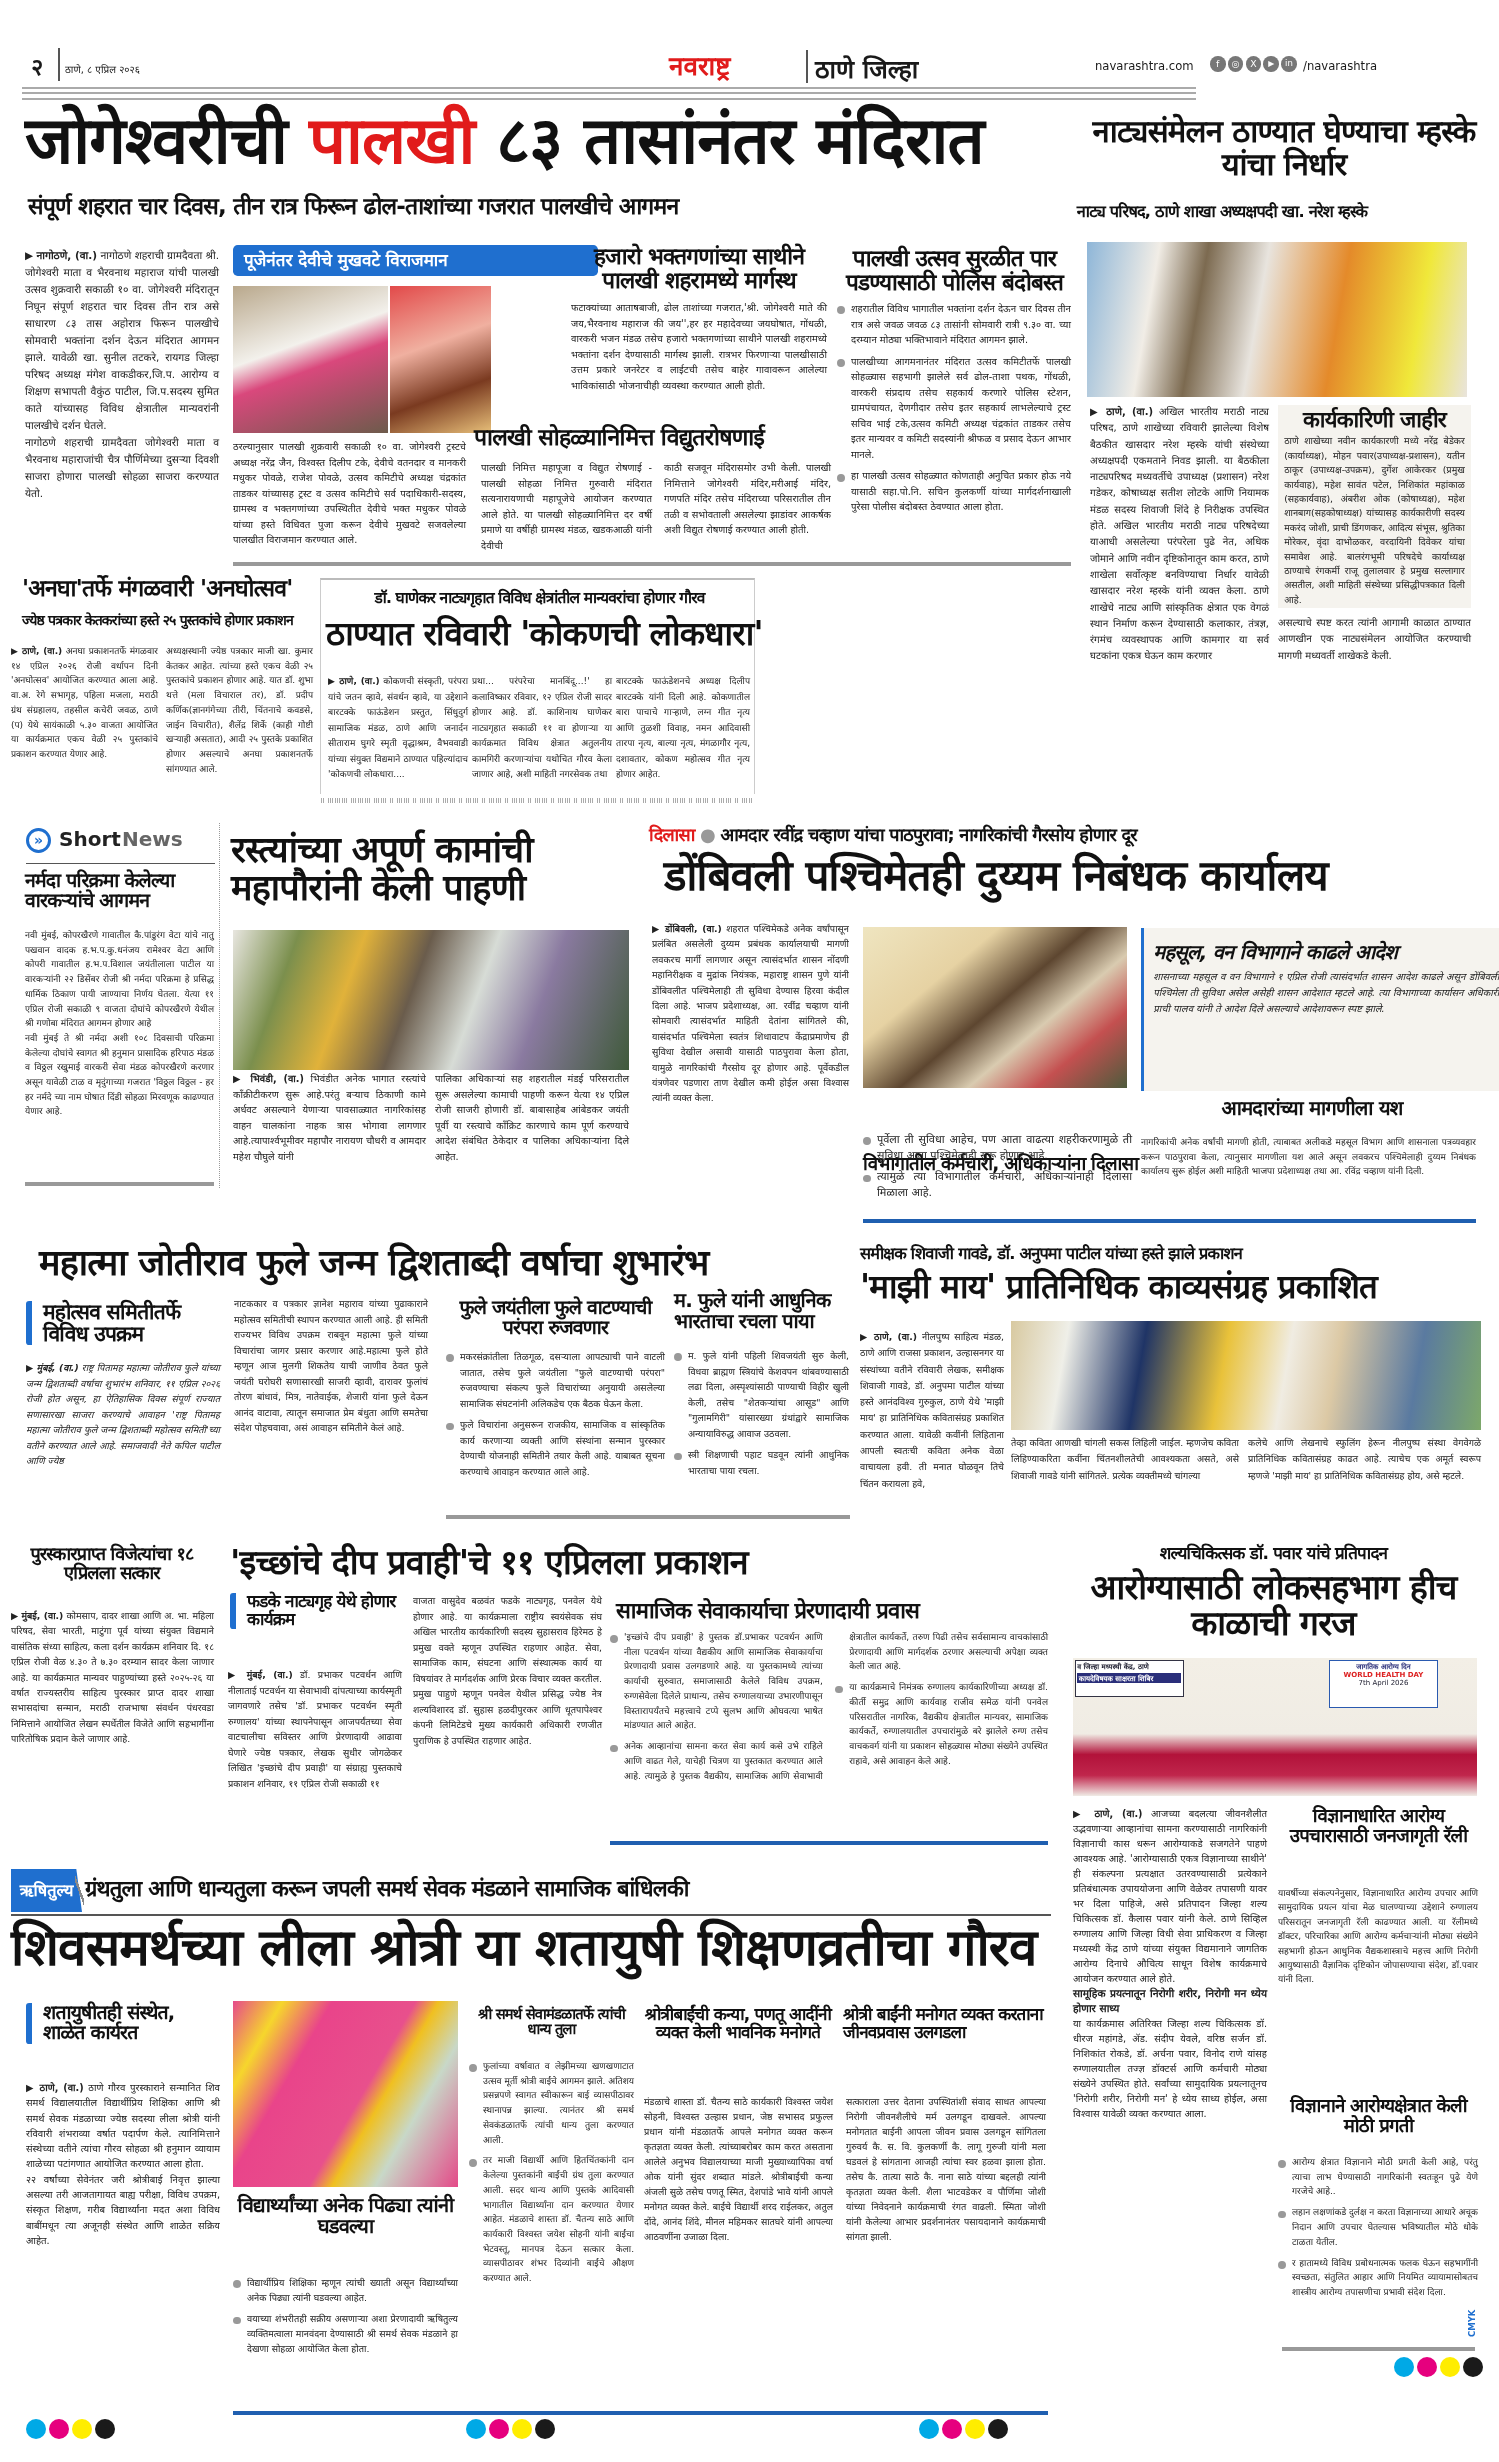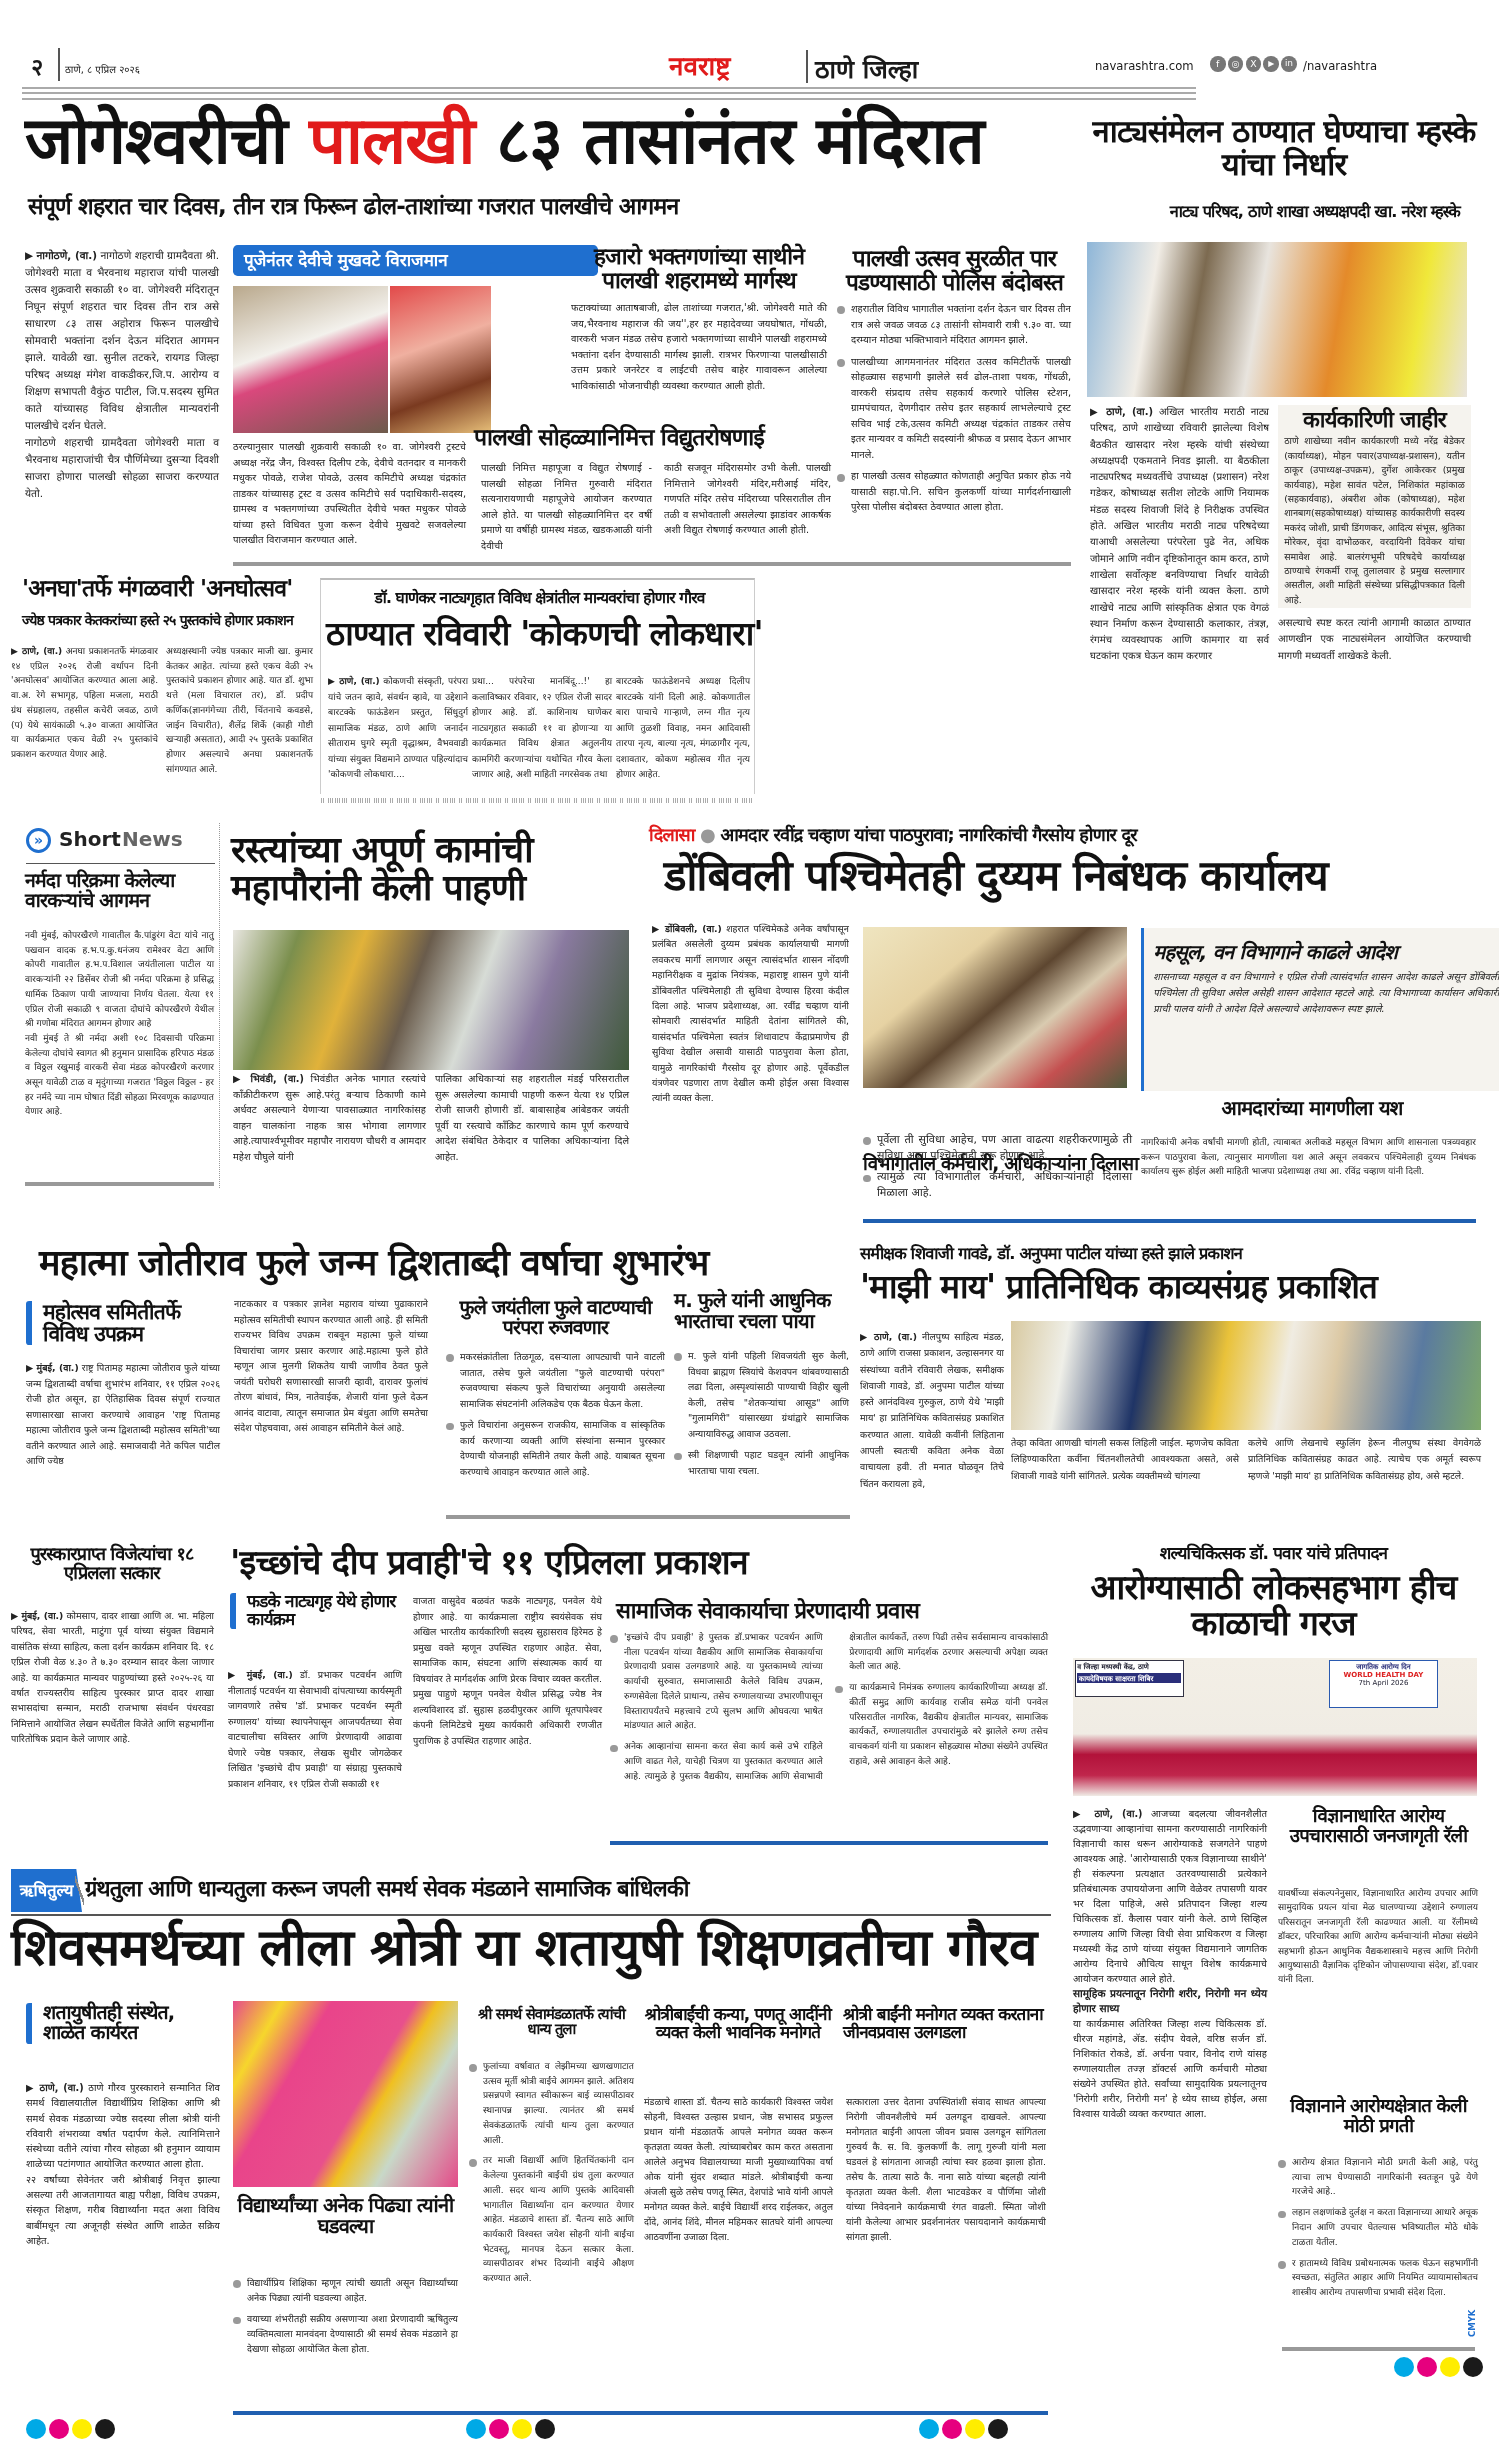--- a/index.html
+++ b/index.html
@@ -69,21 +69,21 @@
 
 <div class="abs hl" style="left:838px;top:247px;width:233px;font-size:22.5px;text-align:center;">पालखी उत्सव सुरळीत पार पडण्यासाठी पोलिस बंदोबस्त</div>
 <div class="abs body" style="left:837px;top:301px;width:234px;font-size:9.7px;line-height:15.5px;">
   <div class="bullet">शहरातील विविध भागातील भक्तांना दर्शन देऊन चार दिवस तीन रात्र असे जवळ जवळ ८३ तासांनी सोमवारी रात्री ९.३० वा. च्या दरम्यान मोठ्या भक्तिभावाने मंदिरात आगमन झाले.</div>
   <div class="bullet">पालखीच्या आगमनानंतर मंदिरात उत्सव कमिटीतर्फे पालखी सोहळ्यास सहभागी झालेले सर्व ढोल-ताशा पथक, गोंधळी, वारकरी संप्रदाय तसेच सहकार्य करणारे पोलिस स्टेशन, ग्रामपंचायत, देणगीदार तसेच इतर सहकार्य लाभलेल्याचे ट्रस्ट सचिव भाई टके,उत्सव कमिटी अध्यक्ष चंद्रकांत ताडकर तसेच इतर मान्यवर व कमिटी सदस्यांनी श्रीफळ व प्रसाद देऊन आभार मानले.</div>
   <div class="bullet">हा पालखी उत्सव सोहळ्यात कोणताही अनुचित प्रकार होऊ नये यासाठी सहा.पो.नि. सचिन कुलकर्णी यांच्या मार्गदर्शनाखाली पुरेसा पोलीस बंदोबस्त ठेवण्यात आला होता.</div>
 </div>
 <div class="abs rule" style="left:233px;top:562px;width:838px;"></div>
 
 <div class="abs hl" style="left:1090px;top:115px;width:388px;font-size:31px;text-align:center;">नाट्यसंमेलन ठाण्यात घेण्याचा म्हस्के यांचा निर्धार</div>
-<div class="abs hl" style="left:1072px;top:203px;width:388px;font-size:16.3px;text-align:right;white-space:nowrap;">नाट्य परिषद, ठाणे शाखा अध्यक्षपदी खा. नरेश म्हस्के</div>
+<div class="abs hl" style="left:1028px;top:203px;width:388px;font-size:16.3px;text-align:center;white-space:nowrap;">नाट्य परिषद, ठाणे शाखा अध्यक्षपदी खा. नरेश म्हस्के</div>
 <div class="abs photo" style="left:1087px;top:242px;width:380px;height:155px;background:linear-gradient(100deg,#8eb6d8 0%,#f1ede6 18%,#7c6a50 30%,#e8e4de 45%,#e48a2a 65%,#f0e83a 85%,#e9e4dd 100%);"></div>
 <div class="abs body" style="left:1090px;top:404px;width:179px;font-size:10px;line-height:16.3px;">
   <span>▶ </span><span class="dateline">ठाणे, (वा.)</span> <span>अखिल भारतीय मराठी नाट्य परिषद, ठाणे शाखेच्या रविवारी झालेल्या विशेष बैठकीत खासदार नरेश म्हस्के यांची संस्थेच्या अध्यक्षपदी एकमताने निवड झाली. या बैठकीला नाट्यपरिषद मध्यवर्तीचे उपाध्यक्ष (प्रशासन) नरेश गडेकर, कोषाध्यक्ष सतीश लोटके आणि नियामक मंडळ सदस्य शिवाजी शिंदे हे निरीक्षक उपस्थित होते. अखिल भारतीय मराठी नाट्य परिषदेच्या याआधी असलेल्या परंपरेला पुढे नेत, अधिक जोमाने आणि नवीन दृष्टिकोनातून काम करत, ठाणे शाखेला सर्वोत्कृष्ट बनविण्याचा निर्धार यावेळी खासदार नरेश म्हस्के यांनी व्यक्त केला. ठाणे शाखेचे नाट्य आणि सांस्कृतिक क्षेत्रात एक वेगळं स्थान निर्माण करून देण्यासाठी कलाकार, तंत्रज्ञ, रंगमंच व्यवस्थापक आणि कामगार या सर्व घटकांना एकत्र घेऊन काम करणार</span>
 </div>
 <div class="abs boxed" style="left:1278px;top:405px;width:193px;height:203px;padding:3.1px 6.2px;">
   <div class="hl" style="font-size:22px;text-align:center;margin-bottom:3.1px;">कार्यकारिणी जाहीर</div>
   <div class="body" style="font-size:9.3px;line-height:14.4px;">ठाणे शाखेच्या नवीन कार्यकारणी मध्ये नरेंद्र बेडेकर (कार्याध्यक्ष), मोहन पवार(उपाध्यक्ष-प्रशासन), यतीन ठाकूर (उपाध्यक्ष-उपक्रम), दुर्गेश आकेरकर (प्रमुख कार्यवाह), महेश सावंत पटेल, निशिकांत महांकाळ (सहकार्यवाह), अंबरीश ओक (कोषाध्यक्ष), महेश शानबाग(सहकोषाध्यक्ष) यांच्यासह कार्यकारीणी सदस्य मकरंद जोशी, प्राची डिंगणकर, आदित्य संभूस, श्रुतिका मोरेकर, वृंदा दाभोळकर, वरदायिनी दिवेकर यांचा समावेश आहे. बालरंगभूमी परिषदेचे कार्याध्यक्ष ठाण्याचे रंगकर्मी राजू तुलालवार हे प्रमुख सल्लागार असतील, अशी माहिती संस्थेच्या प्रसिद्धीपत्रकात दिली आहे.</div>
 </div>
 <div class="abs body" style="left:1278px;top:615px;width:193px;font-size:10px;line-height:16.3px;">असल्याचे स्पष्ट करत त्यांनी आगामी काळात ठाण्यात आणखीन एक नाट्यसंमेलन आयोजित करण्याची मागणी मध्यवर्ती शाखेकडे केली.</div>
 
@@ -142,21 +142,21 @@
 <div class="abs body" style="left:863px;top:1132px;width:269px;font-size:11px;line-height:15.5px;">
   <div class="bullet">पूर्वेला ती सुविधा आहेच, पण आता वाढत्या शहरीकरणामुळे ती सुविधा आता पश्चिमेलाही सुरू होणार आहे.</div>
   <div class="bullet">त्यामुळे त्या विभागातील कर्मचारी, अधिकाऱ्यांनाही दिलासा मिळाला आहे.</div>
 </div>
 <div class="abs hl" style="left:1149px;top:1098px;width:326px;font-size:20px;text-align:center;">आमदारांच्या मागणीला यश</div>
 <div class="abs body" style="left:1141px;top:1135px;width:335px;font-size:9px;line-height:14.7px;">नागरिकांची अनेक वर्षांची मागणी होती, त्याबाबत अलीकडे महसूल विभाग आणि शासनाला पत्रव्यवहार करून पाठपुरावा केला, त्यानुसार मागणीला यश आले असून लवकरच पश्चिमेलाही दुय्यम निबंधक कार्यालय सुरू होईल अशी माहिती भाजपा प्रदेशाध्यक्ष तथा आ. रविंद्र चव्हाण यांनी दिली.</div>
 <div class="abs brule" style="left:863px;top:1219px;width:613px;"></div>
 
 <div class="abs hl" style="left:39px;top:1244px;width:815px;font-size:36px;white-space:nowrap;">महात्मा जोतीराव फुले जन्म द्विशताब्दी वर्षाचा शुभारंभ</div>
 <div class="abs hl bluebar" style="left:26px;top:1301px;width:194px;font-size:21px;">महोत्सव समितीतर्फे विविध उपक्रम</div>
-<div class="abs body" style="left:26px;top:1360px;width:194px;font-size:9.3px;line-height:15.5px;">
+<div class="abs body" style="left:26px;top:1360px;width:194px;font-size:9.3px;line-height:15.5px;font-style:italic;">
   <span>▶ </span><span class="dateline">मुंबई, (वा.)</span> <span>राष्ट्र पितामह महात्मा जोतीराव फुले यांच्या जन्म द्विशताब्दी वर्षाचा शुभारंभ शनिवार, ११ एप्रिल २०२६ रोजी होत असून, हा ऐतिहासिक दिवस संपूर्ण राज्यात सणासारखा साजरा करण्याचे आवाहन 'राष्ट्र पितामह महात्मा जोतीराव फुले जन्म द्विशताब्दी महोत्सव समिती'च्या वतीने करण्यात आले आहे. समाजवादी नेते कपिल पाटील आणि ज्येष्ठ</span>
 </div>
 <div class="abs body" style="left:234px;top:1296px;width:194px;font-size:9.3px;line-height:15.5px;">नाटककार व पत्रकार ज्ञानेश महाराव यांच्या पुढाकाराने महोत्सव समितीची स्थापन करण्यात आली आहे. ही समिती राज्यभर विविध उपक्रम राबवून महात्मा फुले यांच्या विचारांचा जागर प्रसार करणार आहे.महात्मा फुले होते म्हणून आज मुलगी शिकतेय याची जाणीव ठेवत फुले जयंती घरोघरी सणासारखी साजरी व्हावी, दारावर फुलांचं तोरण बांधावं, मित्र, नातेवाईक, शेजारी यांना फुले देऊन आनंद वाटावा, त्यातून समाजात प्रेम बंधुता आणि समतेचा संदेश पोहचवावा, असं आवाहन समितीने केलं आहे.</div>
 <div class="abs hl" style="left:446px;top:1298px;width:219px;font-size:19.4px;text-align:center;">फुले जयंतीला फुले वाटण्याची परंपरा रुजवणार</div>
 <div class="abs body" style="left:446px;top:1349px;width:219px;font-size:9.3px;line-height:15.5px;">
   <div class="bullet">मकरसंक्रांतीला तिळगूळ, दसऱ्याला आपट्याची पाने वाटली जातात, तसेच फुले जयंतीला "फुले वाटण्याची परंपरा" रुजवण्याचा संकल्प फुले विचारांच्या अनुयायी असलेल्या सामाजिक संघटनांनी अलिकडेच एक बैठक घेऊन केला.</div>
   <div class="bullet">फुले विचारांना अनुसरून राजकीय, सामाजिक व सांस्कृतिक कार्य करणाऱ्या व्यक्ती आणि संस्थांना सन्मान पुरस्कार देण्याची योजनाही समितीने तयार केली आहे. याबाबत सूचना करण्याचे आवाहन करण्यात आले आहे.</div>
 </div>
 <div class="abs hl" style="left:674px;top:1290px;width:175px;font-size:20px;">म. फुले यांनी आधुनिक भारताचा रचला पाया</div>
 <div class="abs body" style="left:674px;top:1348px;width:175px;font-size:9.3px;line-height:15.5px;">

